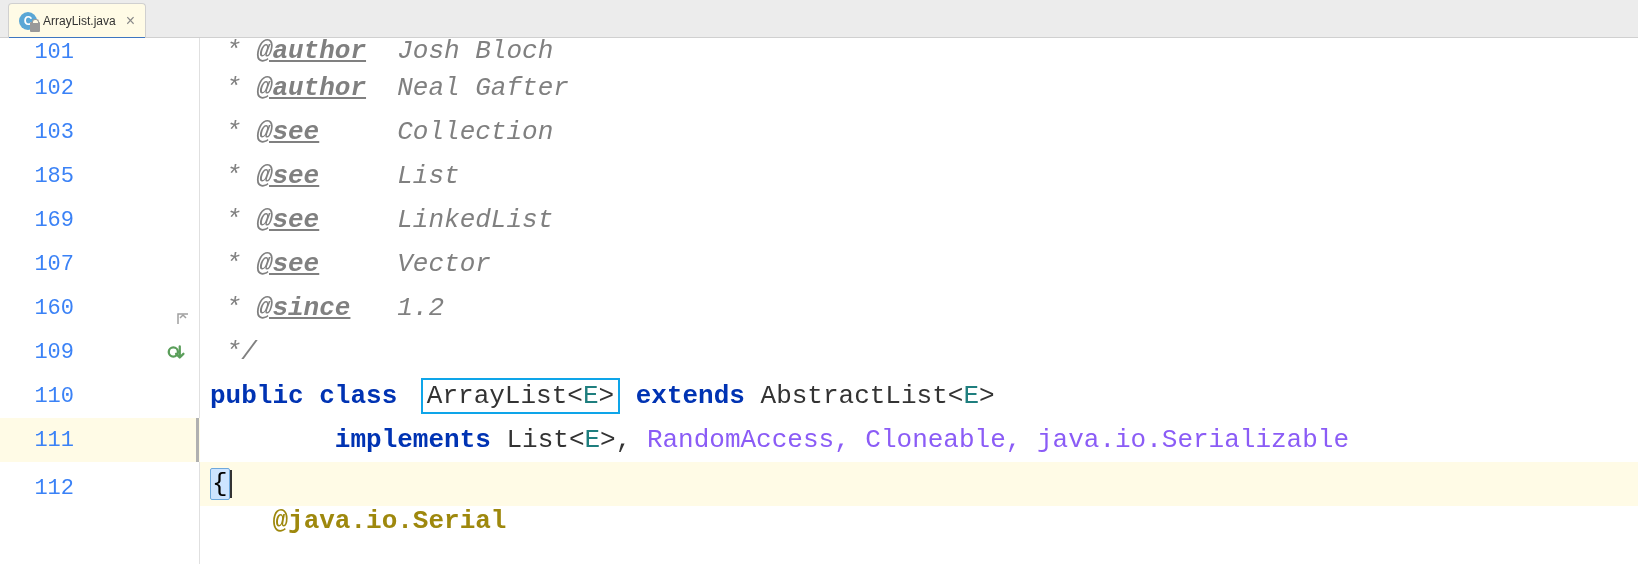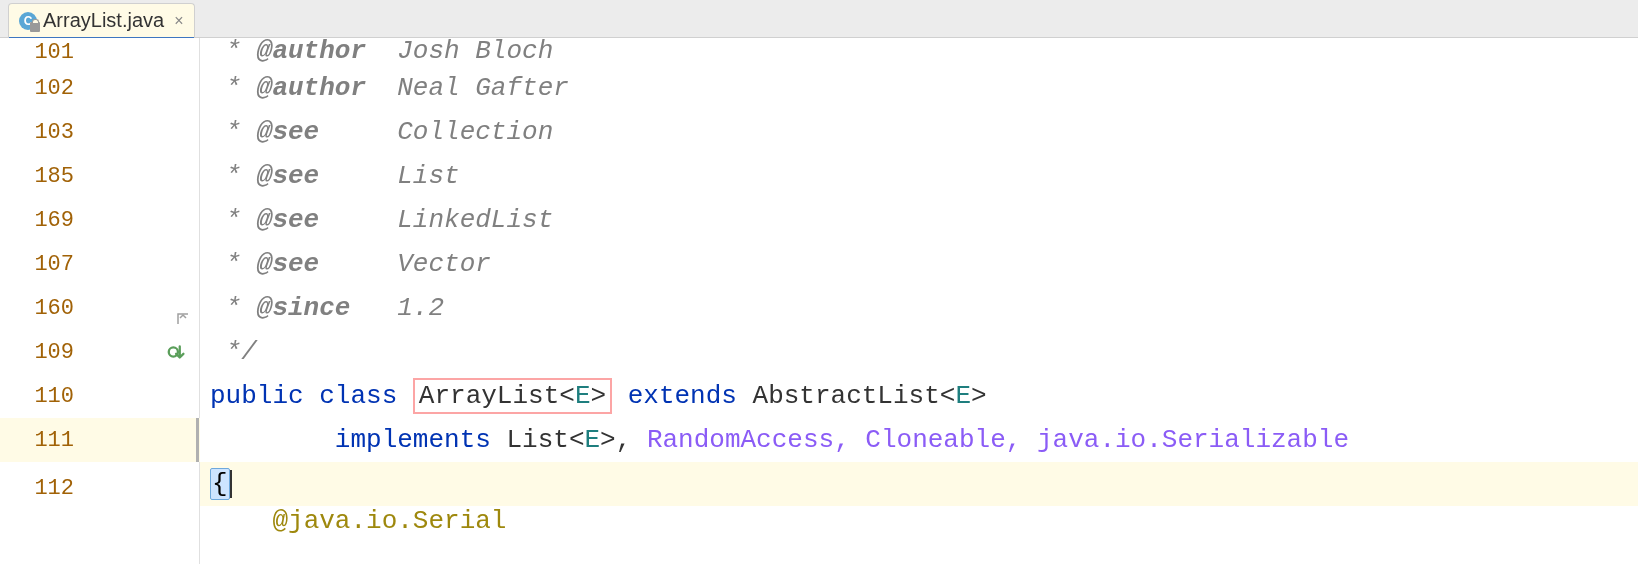--- a/index.html
+++ b/index.html
@@ -70,21 +70,21 @@
       width: 5px;
       height: 3px;
       border: 1px solid #999;
       border-bottom: none;
       border-radius: 3px 3px 0 0;
       position: absolute;
       top: -3px;
       background: #fffbe6;
     }
     .tab-label {
-      font-size: 20px;
+      font-size: 12px;
       color: #333;
     }
     .tab-close {
       color: #888;
       font-size: 16px;
       margin-left: 4px;
       cursor: pointer;
       line-height: 1;
     }
     .editor-area {
@@ -100,21 +100,21 @@
     }
     .gutter-row {
       height: 44px;
       display: flex;
       align-items: center;
       justify-content: flex-end;
       padding-right: 12px;
       position: relative;
     }
     .line-number {
-      color: #a16207;
+      color: #3b82f6;
       font-size: 22px;
       font-family: 'Consolas', 'Courier New', monospace;
       width: 74px;
       text-align: right;
       cursor: pointer;
     }
     .gutter-icons {
       width: 114px;
       display: flex;
       align-items: center;
@@ -132,36 +132,37 @@
       height: 44px;
       white-space: pre;
       display: flex;
       align-items: center;
       padding-left: 10px;
     }
     .code-line.highlighted {
       background: #fffbe6;
     }
     .comment-star { color: #808080; font-style: italic; }
-    .doc-tag { color: #808080; font-style: italic; font-weight: bold; }
-    .kw { color: #0033b3; font-weight: normal; }
+    .doc-tag { color: #808080; font-style: italic; font-weight: bold; text-decoration: underline; }
+    .kw { color: #0033b3; font-weight: bold; }
     .cls-name { color: #333; }
     .type-param { color: #1e7e7e; }
     .impl-text { color: #8b5cf6; }
     .anno { color: #9e880d; }
     .brace-hl {
       background: #cde4ff;
       border: 1px solid #6ea8dc;
       padding: 0 1px;
       border-radius: 2px;
     }
     .red-box {
-      border: 2px solid #fca5a5;
+      border: 2px solid #0ea5e9;
       padding: 1px 4px;
       display: inline-block;
+      margin-left: 8px;
     }
     .caret {
       display: inline-block;
       width: 2px;
       height: 28px;
       background: #333;
       vertical-align: middle;
     }
     .override-icon {
       display: inline-flex;
@@ -273,15 +274,15 @@
       <div class="code-line"><span class="comment-star"> * </span><span class="doc-tag">@author</span><span class="comment-star">  Neal Gafter</span></div>
       <div class="code-line"><span class="comment-star"> * </span><span class="doc-tag">@see</span><span class="comment-star">     Collection</span></div>
       <div class="code-line"><span class="comment-star"> * </span><span class="doc-tag">@see</span><span class="comment-star">     List</span></div>
       <div class="code-line"><span class="comment-star"> * </span><span class="doc-tag">@see</span><span class="comment-star">     LinkedList</span></div>
       <div class="code-line"><span class="comment-star"> * </span><span class="doc-tag">@see</span><span class="comment-star">     Vector</span></div>
       <div class="code-line"><span class="comment-star"> * </span><span class="doc-tag">@since</span><span class="comment-star">   1.2</span></div>
       <div class="code-line"><span class="comment-star"> */</span></div>
       <div class="code-line"><span class="kw">public </span><span class="kw">class </span><span class="red-box"><span class="cls-name">ArrayList&lt;</span><span class="type-param">E</span><span class="cls-name">&gt;</span></span><span class="kw"> extends </span><span class="cls-name">AbstractList&lt;</span><span class="type-param">E</span><span class="cls-name">&gt;</span></div>
       <div class="code-line"><span>        </span><span class="kw">implements </span><span class="cls-name">List&lt;</span><span class="type-param">E</span><span class="cls-name">&gt;, </span><span class="impl-text">RandomAccess, Cloneable, java.io.Serializable</span></div>
       <div class="code-line highlighted"><span class="brace-hl">{</span><span class="caret"></span></div>
-      <div class="code-line" style="height: 28px; align-items: flex-start; overflow: hidden;"><span>    </span><span class="anno">@java.io.Serial</span></div>
+      <div class="code-line" style="height: 28px; align-items: flex-start; overflow: hidden; font-weight: bold;"><span>    </span><span class="anno">@java.io.Serial</span></div>
     </div>
 </div>
 
 </body></html>

